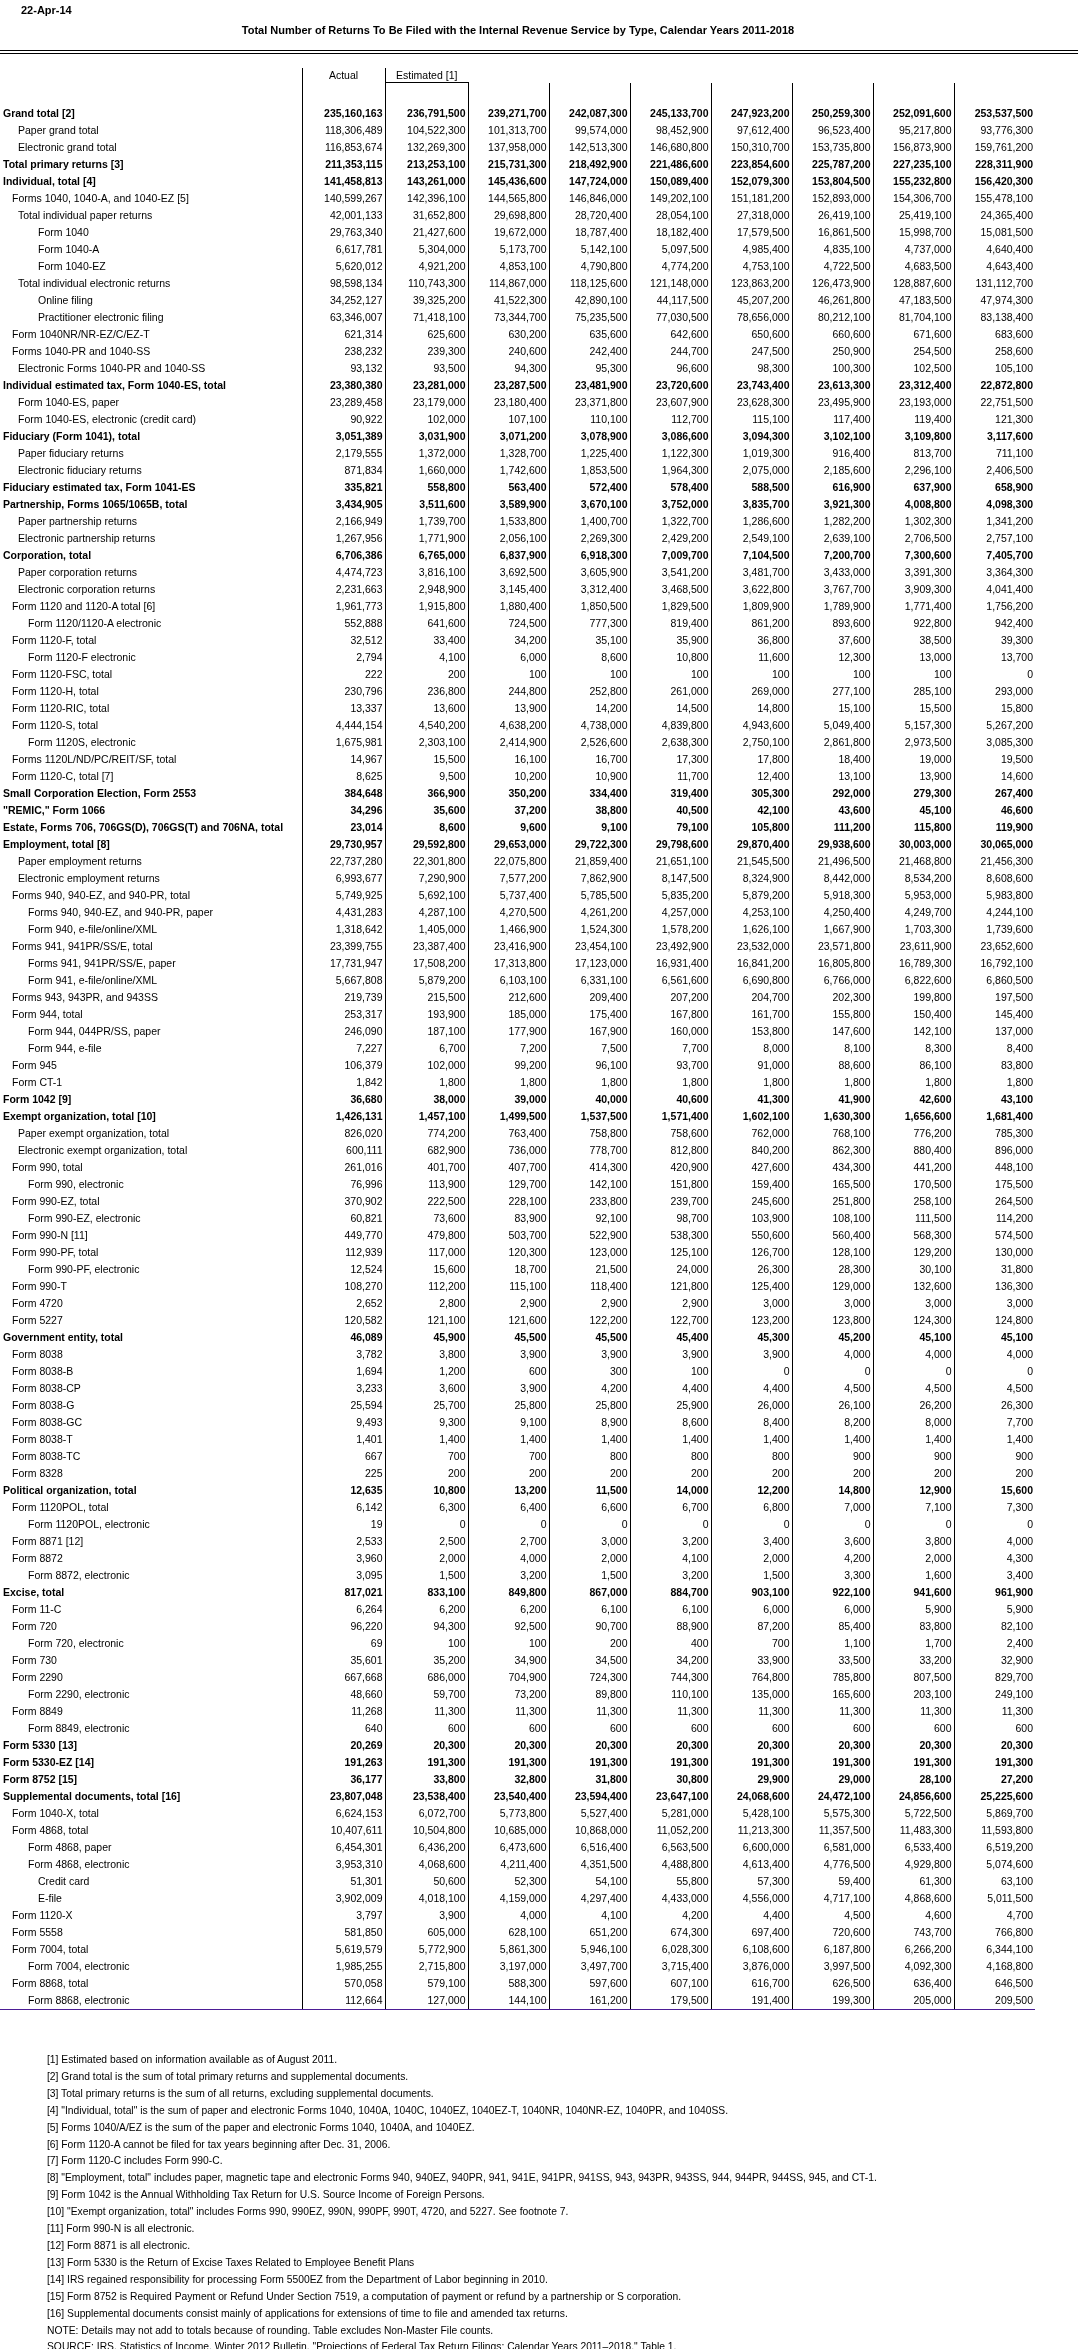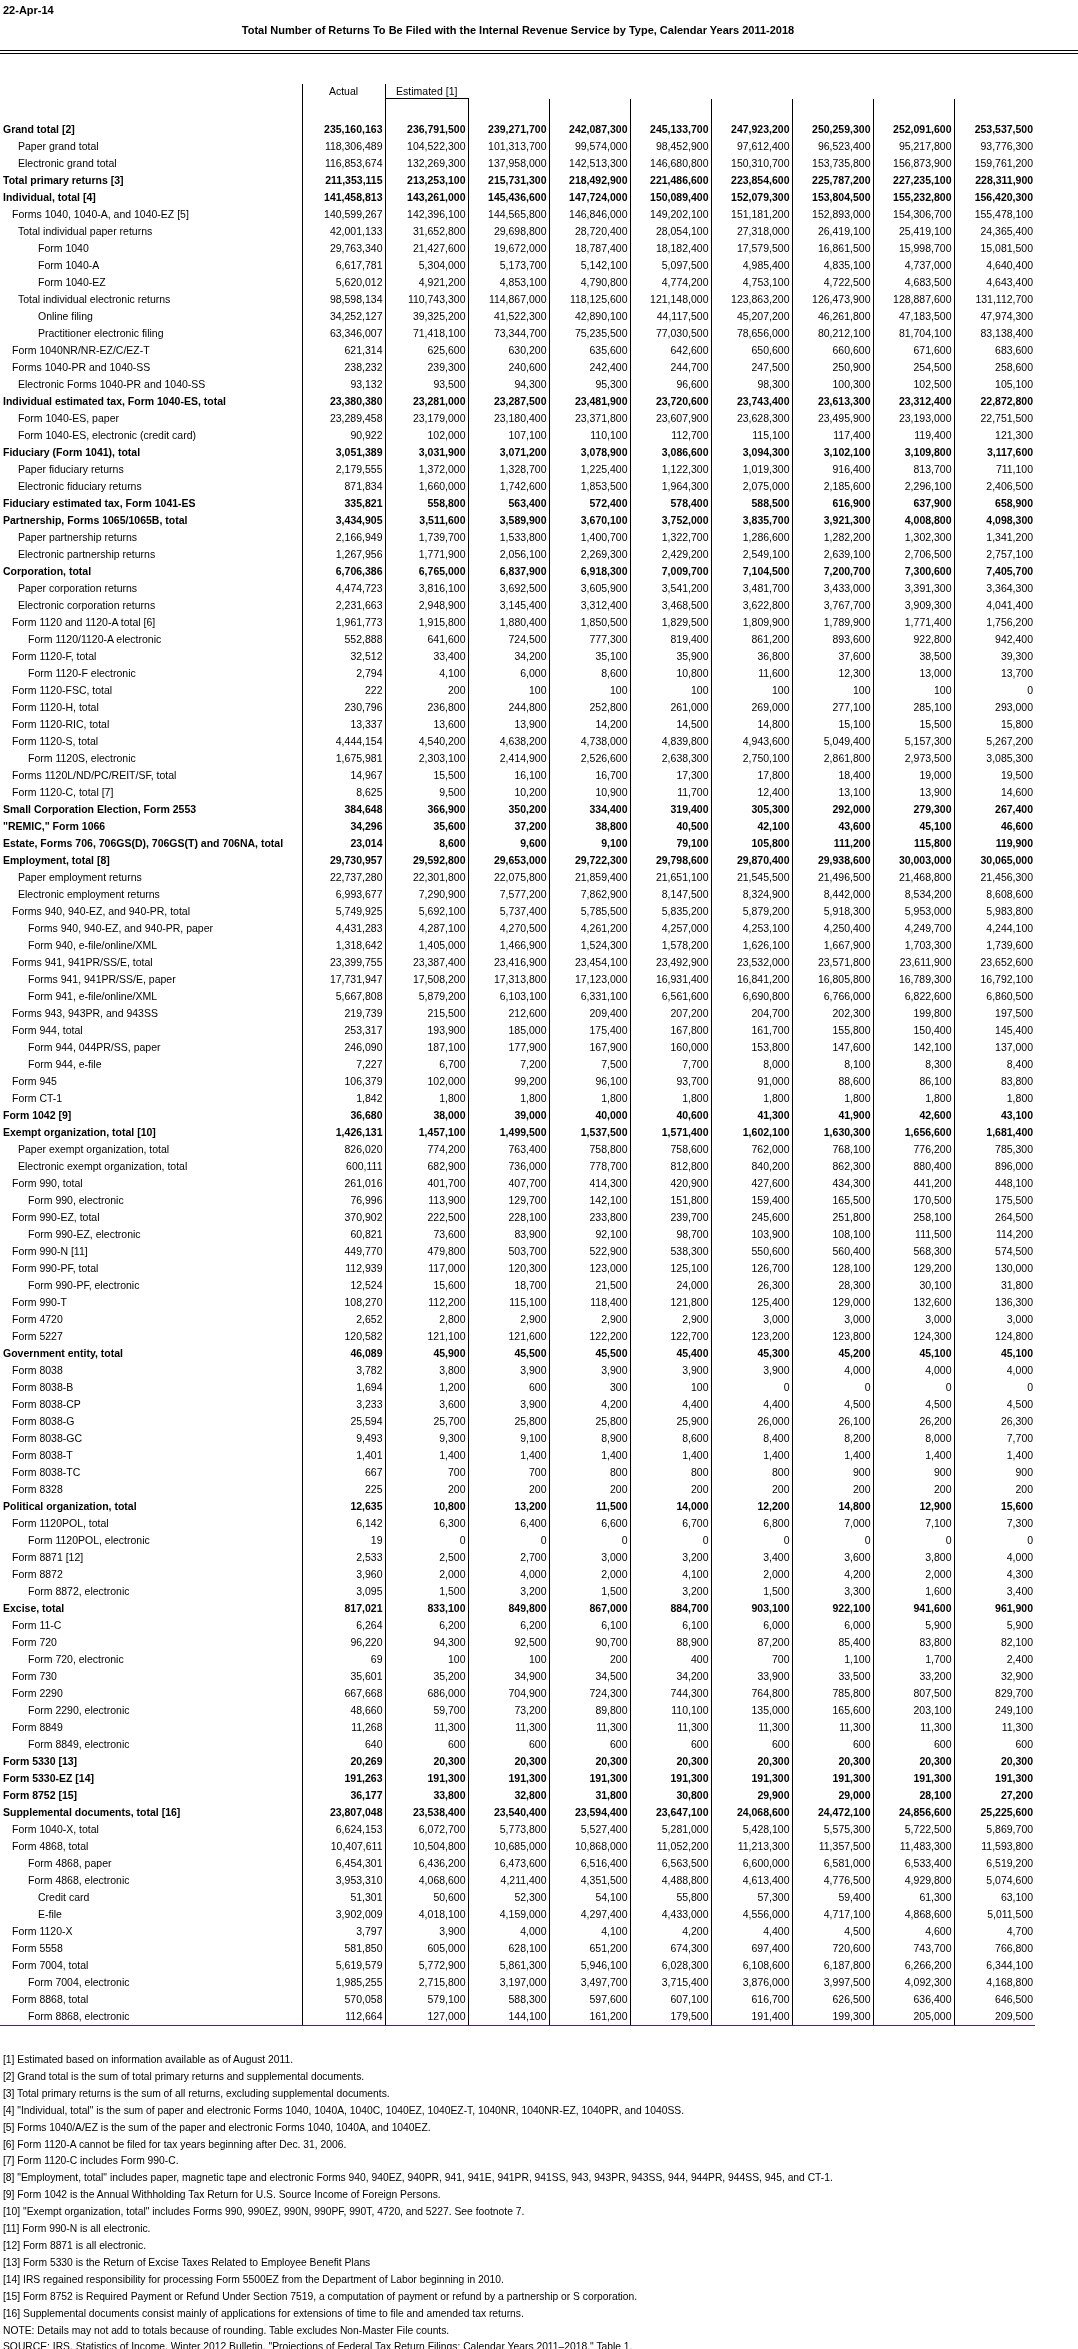--- a/index.html
+++ b/index.html
@@ -1,40 +1,40 @@
 <!DOCTYPE html>
 <html><head>
 <meta charset="utf-8">
 <style>
   html, body { margin: 0; padding: 0; background: #fff; }
   body { width: 1078px; height: 2349px; position: relative; font-family: "Liberation Sans", sans-serif; color: #000; font-size: 10.5px; overflow: hidden; }
-  .date { position: absolute; left: 3px; top: 4px; font-weight: bold; font-size: 11px; }
+  .date { position: absolute; left: 21px; top: 4px; font-weight: bold; font-size: 11px; }
   .title { position: absolute; left: 0; width: 916px; top: 24px; text-align: center; font-weight: bold; font-size: 11px; padding-left: 120px; box-sizing: border-box; }
   .dbl { position: absolute; left: 0; width: 1078px; top: 50px; height: 2px; border-top: 1px solid #000; border-bottom: 1px solid #000; }
-  table.main { position: absolute; left: 0; top: 84px; border-collapse: collapse; table-layout: fixed; width: 1002px; }
+  table.main { position: absolute; left: 0; top: 68px; border-collapse: collapse; table-layout: fixed; width: 1002px; }
   table.main col.c0 { width: 302px; }
   table.main col.c1 { width: 83px; }
   table.main col.cn { width: 81px; }
   table.main td, table.main th { padding: 0 2px; height: 17px; line-height: 17px; white-space: nowrap; overflow: hidden; font-weight: normal; }
   table.main td.num, table.main th.num { text-align: right; border-left: 1px solid #000; }
   table.main th { text-align: center; }
   table.main thead tr.h1 th { height: 14px; line-height: 14px; }
   table.main thead tr.h2 th { height: 16px; line-height: 16px; border-bottom: 1px solid #000; }
   table.main thead th.bl { border-left: 1px solid #000; }
   table.main thead th.sub { border-bottom: 1px solid #000; }
   table.main tbody tr.spacer td { height: 22px; }
   table.main tbody tr.bold td { font-weight: bold; }
   table.main tbody tr:last-child td { border-bottom: 1px solid #4c1d95; }
   .l0 { padding-left: 3px !important; }
   .l1 { padding-left: 12px !important; }
   .l2 { padding-left: 18px !important; }
   .l3 { padding-left: 28px !important; margin-top: 20px; }
   .l4 { padding-left: 38px !important; }
   .notes { position: absolute; left: 3px; top: 2052px; font-size: 10.3px; line-height: 16.9px; }
-  .notes div { white-space: nowrap; }
+  .notes div { white-space: nowrap; margin-left: 44px; }
 </style>
 </head>
 <body>
 
 <div class="date">22-Apr-14</div>
 <div class="title">Total Number of Returns To Be Filed with the Internal Revenue Service by Type, Calendar Years 2011-2018</div>
 <div class="dbl"></div>
 
 <table class="main">
   <colgroup>

